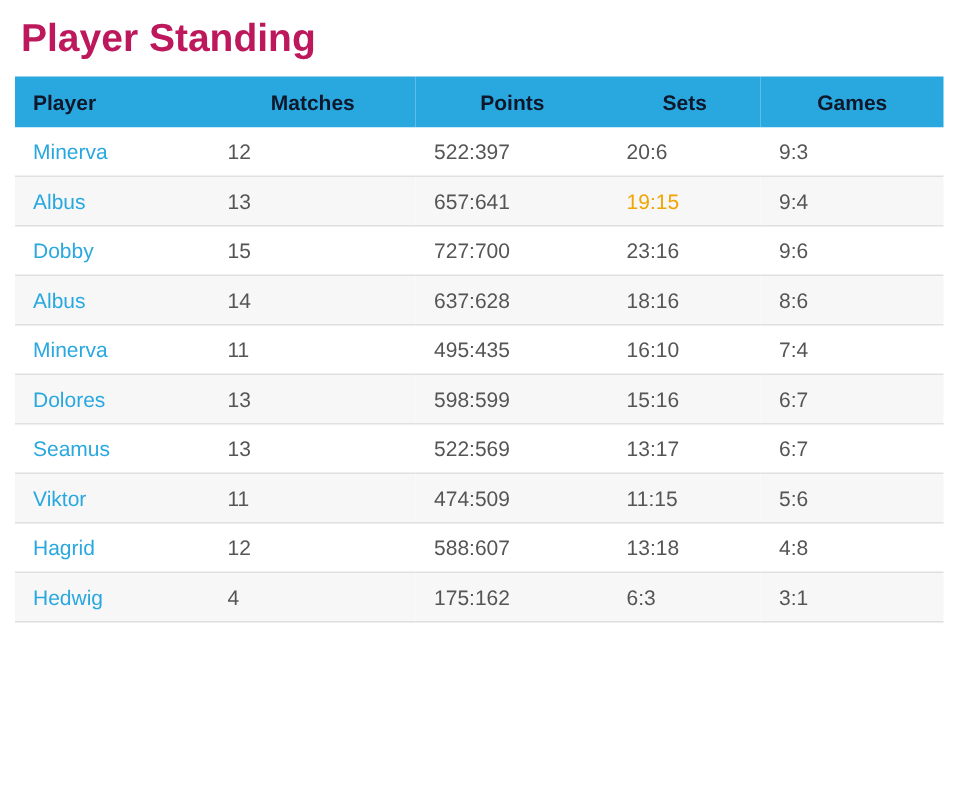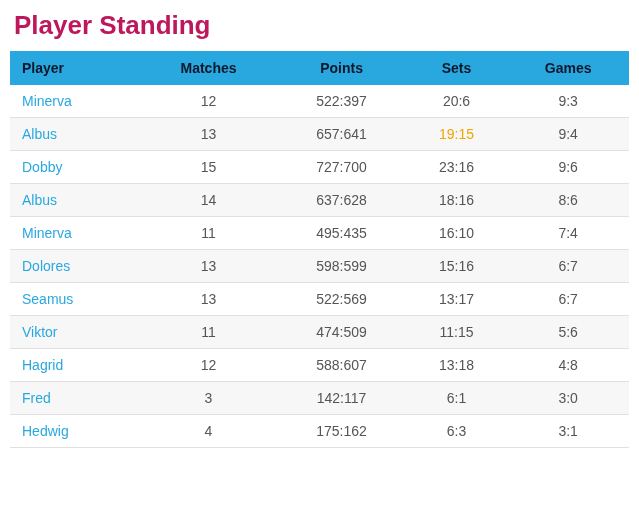--- a/index.html
+++ b/index.html
@@ -53,21 +53,20 @@
     }
 
     tbody tr:nth-child(odd) {
       background-color: #ffffff;
     }
 
     tbody td {
       padding: 8px 12px;
       font-size: 14px;
       color: #555;
-      text-align: center;
     }
 
     tbody td:first-child {
       text-align: left;
       color: #29a8e0;
     }
 
     .highlight-orange {
       color: #f0a500 !important;
     }
@@ -145,27 +144,20 @@
         <td data-name="cell-games">5:6</td>
       </tr>
       <tr data-name="table-row">
         <td data-name="cell-player">Hagrid</td>
         <td data-name="cell-matches">12</td>
         <td data-name="cell-points">588:607</td>
         <td data-name="cell-sets">13:18</td>
         <td data-name="cell-games">4:8</td>
       </tr>
       <tr data-name="table-row">
-        <td data-name="cell-player">Fred</td>
-        <td data-name="cell-matches">3</td>
-        <td data-name="cell-points">142:117</td>
-        <td data-name="cell-sets">6:1</td>
-        <td data-name="cell-games">3:0</td>
-      </tr>
-      <tr data-name="table-row">
         <td data-name="cell-player">Hedwig</td>
         <td data-name="cell-matches">4</td>
         <td data-name="cell-points">175:162</td>
         <td data-name="cell-sets">6:3</td>
         <td data-name="cell-games">3:1</td>
       </tr>
     </tbody>
 </table>
 
 </body></html>

